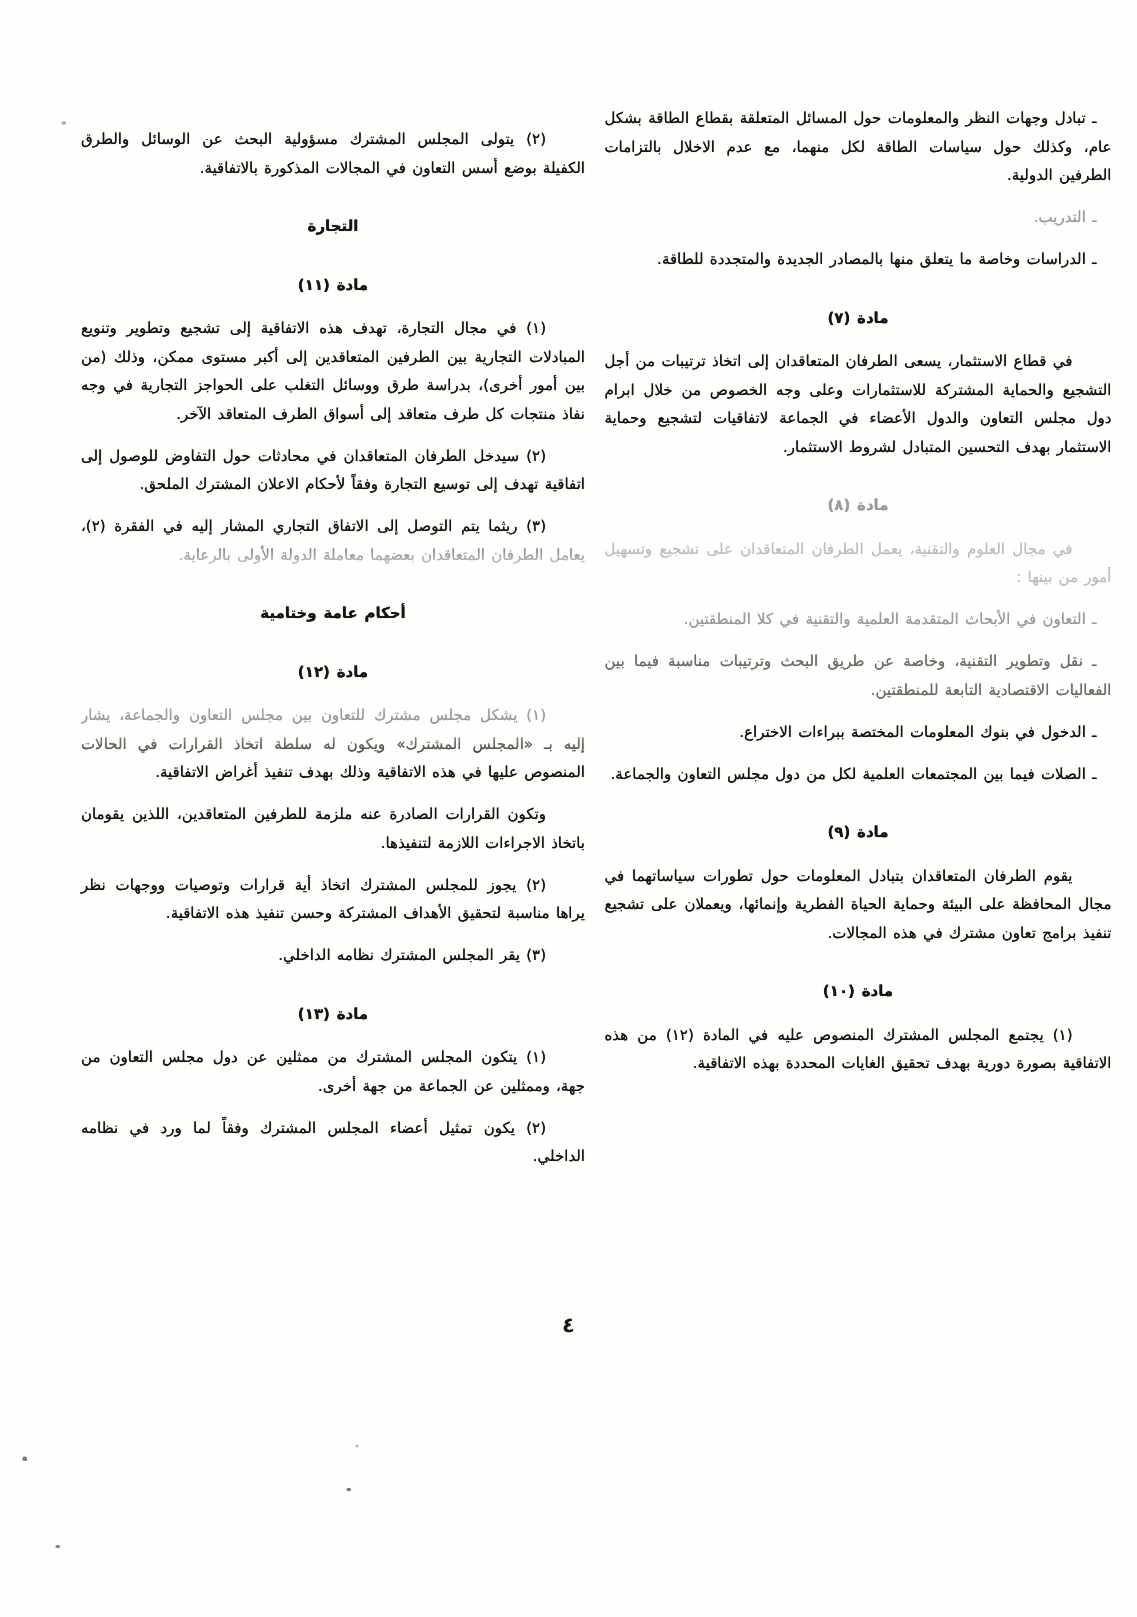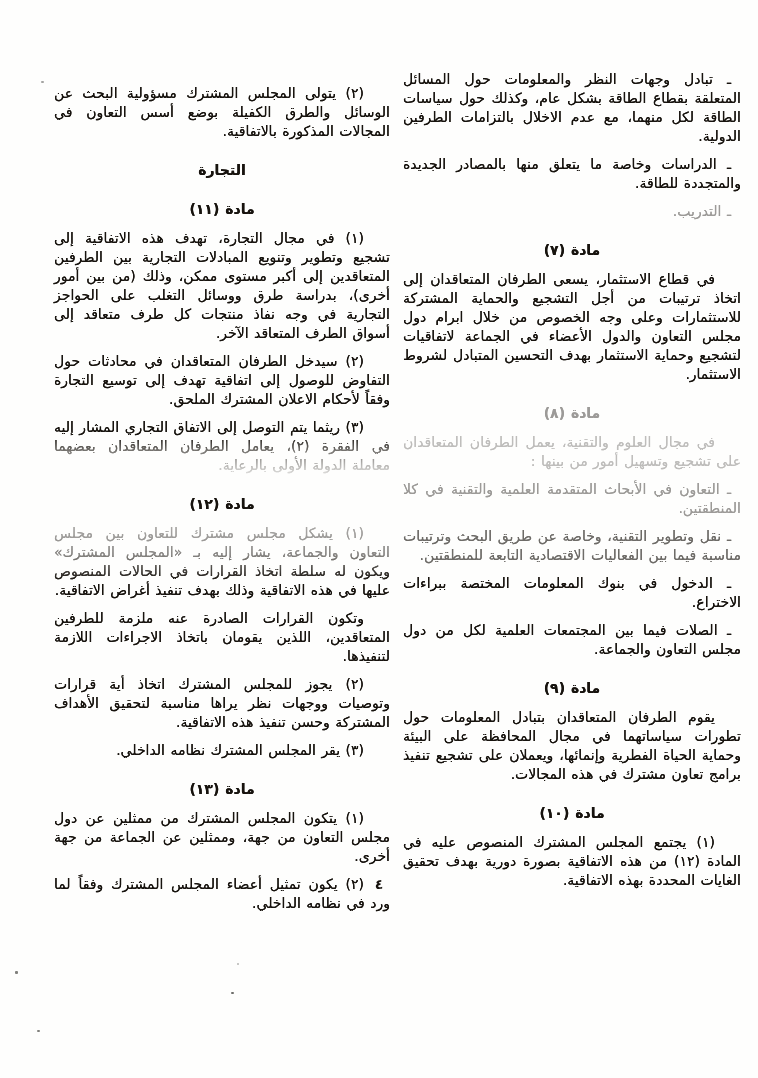--- a/index.html
+++ b/index.html
@@ -18,21 +18,21 @@
   }
   .col{
     position:absolute;
     text-align:justify;
   }
   .col-right{ right:17px; top:70px; width:338px; }
   .col-left{  right:368px; top:84px; width:336px; }
 
   .para,.bullet,.heading{
     margin:0 0 9px 0;
-    font-size:14px;
+    font-size:10px;
     line-height:19px;
     text-shadow:0 0 0.45px currentColor;
     word-spacing:1px;
   }
   .para{ text-indent:26px; }
   .bullet{ text-indent:10px; }
   .heading{
     text-align:center;
     font-weight:bold;
     text-indent:0;
@@ -65,22 +65,22 @@
     border-radius:1px;
   }
 </style>
 </head>
 <body>
 
 <div class="page">
 
   <div class="col col-right" id="col-right">
       <p class="bullet">ـ تبادل وجهات النظر والمعلومات حول المسائل المتعلقة بقطاع الطاقة بشكل عام، وكذلك حول سياسات الطاقة لكل منهما، مع عدم الاخلال بالتزامات الطرفين الدولية.</p>
+      <p class="bullet fade2">ـ التدريب.</p>
       <p class="bullet">ـ الدراسات وخاصة ما يتعلق منها بالمصادر الجديدة والمتجددة للطاقة.</p>
-      <p class="bullet fade2">ـ التدريب.</p>
       <h3 class="heading">مادة (٧)</h3>
       <p class="para">في قطاع الاستثمار، يسعى الطرفان المتعاقدان إلى اتخاذ ترتيبات من أجل التشجيع والحماية المشتركة للاستثمارات وعلى وجه الخصوص من خلال ابرام دول مجلس التعاون والدول الأعضاء في الجماعة لاتفاقيات لتشجيع وحماية الاستثمار بهدف التحسين المتبادل لشروط الاستثمار.</p>
       <h3 class="heading fade2">مادة (٨)</h3>
       <p class="para fade3">في مجال العلوم والتقنية، يعمل الطرفان المتعاقدان على تشجيع وتسهيل أمور من بينها :</p>
       <p class="bullet fade2">ـ التعاون في الأبحاث المتقدمة العلمية والتقنية في كلا المنطقتين.</p>
       <p class="bullet fade1">ـ نقل وتطوير التقنية، وخاصة عن طريق البحث وترتيبات مناسبة فيما بين الفعاليات الاقتصادية التابعة للمنطقتين.</p>
       <p class="bullet">ـ الدخول في بنوك المعلومات المختصة ببراءات الاختراع.</p>
       <p class="bullet">ـ الصلات فيما بين المجتمعات العلمية لكل من دول مجلس التعاون والجماعة.</p>
       <h3 class="heading">مادة (٩)</h3>
       <p class="para">يقوم الطرفان المتعاقدان بتبادل المعلومات حول تطورات سياساتهما في مجال المحافظة على البيئة وحماية الحياة الفطرية وإنمائها، ويعملان على تشجيع تنفيذ برامج تعاون مشترك في هذه المجالات.</p>
@@ -88,20 +88,21 @@
       <p class="para">(١) يجتمع المجلس المشترك المنصوص عليه في المادة (١٢) من هذه الاتفاقية بصورة دورية بهدف تحقيق الغايات المحددة بهذه الاتفاقية.</p>
     </div>
 
   <div class="col col-left" id="col-left">
       <p class="para">(٢) يتولى المجلس المشترك مسؤولية البحث عن الوسائل والطرق الكفيلة بوضع أسس التعاون في المجالات المذكورة بالاتفاقية.</p>
       <h3 class="heading">التجارة</h3>
       <h3 class="heading">مادة (١١)</h3>
       <p class="para">(١) في مجال التجارة، تهدف هذه الاتفاقية إلى تشجيع وتطوير وتنويع المبادلات التجارية بين الطرفين المتعاقدين إلى أكبر مستوى ممكن، وذلك (من بين أمور أخرى)، بدراسة طرق ووسائل التغلب على الحواجز التجارية في وجه نفاذ منتجات كل طرف متعاقد إلى أسواق الطرف المتعاقد الآخر.</p>
       <p class="para">(٢) سيدخل الطرفان المتعاقدان في محادثات حول التفاوض للوصول إلى اتفاقية تهدف إلى توسيع التجارة وفقاً لأحكام الاعلان المشترك الملحق.</p>
       <p class="para fade-tail">(٣) ريثما يتم التوصل إلى الاتفاق التجاري المشار إليه في الفقرة (٢)، يعامل الطرفان المتعاقدان بعضهما معاملة الدولة الأولى بالرعاية.</p>
+      <h3 class="heading">أحكام عامة وختامية</h3>
       <h3 class="heading">مادة (١٢)</h3>
       <p class="para fade-head">(١) يشكل مجلس مشترك للتعاون بين مجلس التعاون والجماعة، يشار إليه بـ «المجلس المشترك» ويكون له سلطة اتخاذ القرارات في الحالات المنصوص عليها في هذه الاتفاقية وذلك بهدف تنفيذ أغراض الاتفاقية.</p>
       <p class="para">وتكون القرارات الصادرة عنه ملزمة للطرفين المتعاقدين، اللذين يقومان باتخاذ الاجراءات اللازمة لتنفيذها.</p>
       <p class="para">(٢) يجوز للمجلس المشترك اتخاذ أية قرارات وتوصيات ووجهات نظر يراها مناسبة لتحقيق الأهداف المشتركة وحسن تنفيذ هذه الاتفاقية.</p>
       <p class="para">(٣) يقر المجلس المشترك نظامه الداخلي.</p>
       <h3 class="heading">مادة (١٣)</h3>
       <p class="para">(١) يتكون المجلس المشترك من ممثلين عن دول مجلس التعاون من جهة، وممثلين عن الجماعة من جهة أخرى.</p>
       <p class="para">(٢) يكون تمثيل أعضاء المجلس المشترك وفقاً لما ورد في نظامه الداخلي.</p>
     </div>
 

